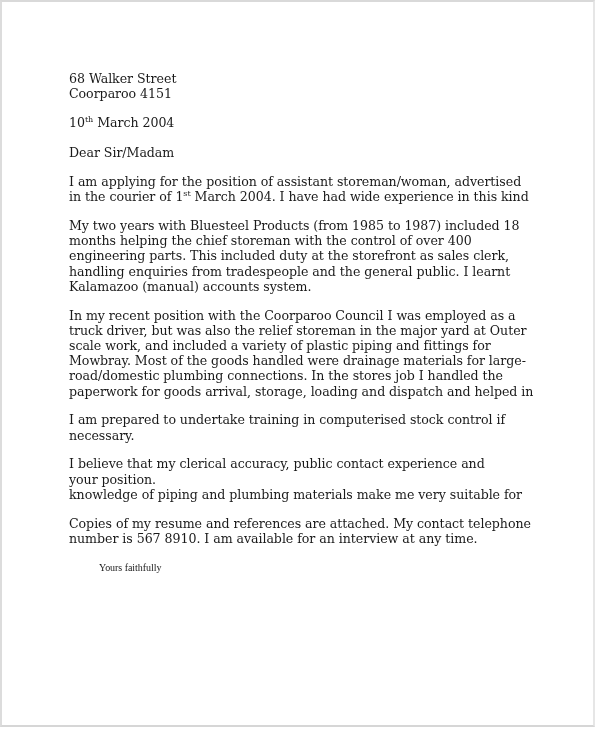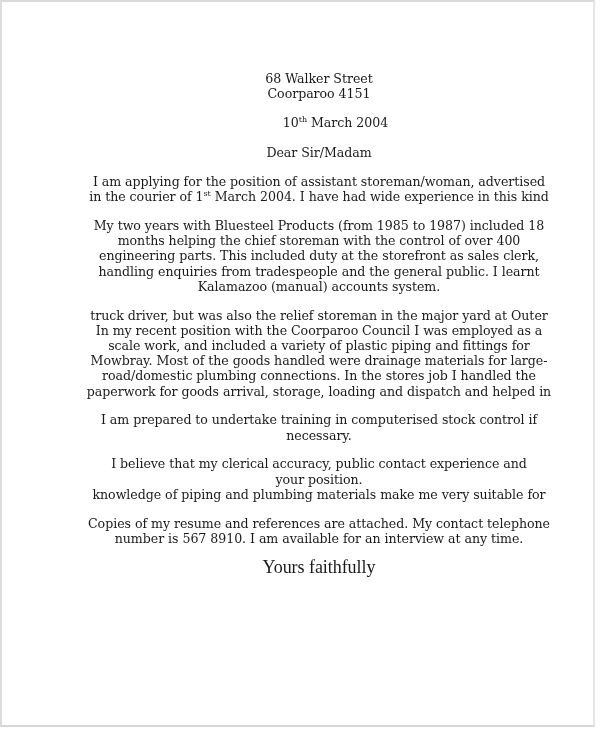--- a/index.html
+++ b/index.html
@@ -32,48 +32,48 @@
       top: 69px;
       width: 500px;
       font-family: "DejaVu Serif", "Liberation Serif", serif;
       font-size: 12.6px;
       line-height: 15.2px;
       color: #1a1a1a;
       letter-spacing: -0.05px;
     }
     .block {
       margin: 0 0 13.6px 0;
-      text-align: center;
     }
     .line {
       display: block;
       white-space: nowrap;
     }
     sup {
       font-size: 8px;
       line-height: 0;
       vertical-align: 5px;
     }
     .closing {
       font-family: "Liberation Serif", "DejaVu Serif", serif;
-      font-size: 18px;
+      font-size: 10px;
+      margin-left: 30px;
     }
   </style>
 </head>
 <body>
 
 <div class="page">
   <div class="letter">
 
     <div class="block">
       <span class="line">68 Walker Street</span>
       <span class="line">Coorparoo  4151</span>
     </div>
 
-    <div class="block" style="margin-bottom:15px;margin-left:33px;">
+    <div class="block" style="margin-bottom:15px;">
       <span class="line"><span>10</span><sup>th</sup><span> March 2004</span></span>
     </div>
 
 
     <div class="block">
       <span class="line">Dear Sir/Madam</span>
     </div>
 
     <div class="block">
       <span class="line">I am applying for the position of assistant storeman/woman, advertised</span>
@@ -82,22 +82,22 @@
 
     <div class="block">
       <span class="line">My two years with Bluesteel Products (from 1985 to 1987) included 18</span>
       <span class="line">months helping the chief storeman with the control of over 400</span>
       <span class="line">engineering parts.  This included duty at the storefront as sales clerk,</span>
       <span class="line">handling enquiries from tradespeople and the general public.  I learnt</span>
       <span class="line">Kalamazoo (manual) accounts system.</span>
     </div>
 
     <div class="block">
+      <span class="line">In my recent position with the Coorparoo Council I was employed as a</span>
       <span class="line">truck driver, but was also the relief storeman in the major yard at Outer</span>
-      <span class="line">In my recent position with the Coorparoo Council I was employed as a</span>
       <span class="line">scale work, and included a variety of plastic piping and fittings for</span>
       <span class="line">Mowbray.  Most of the goods handled were drainage materials for large-</span>
       <span class="line">road/domestic plumbing connections.  In the stores job I handled the</span>
       <span class="line">paperwork for goods arrival, storage, loading and dispatch and helped in</span>
     </div>
 
     <div class="block">
       <span class="line">I am prepared to undertake training in computerised stock control if</span>
       <span class="line">necessary.</span>
     </div>

